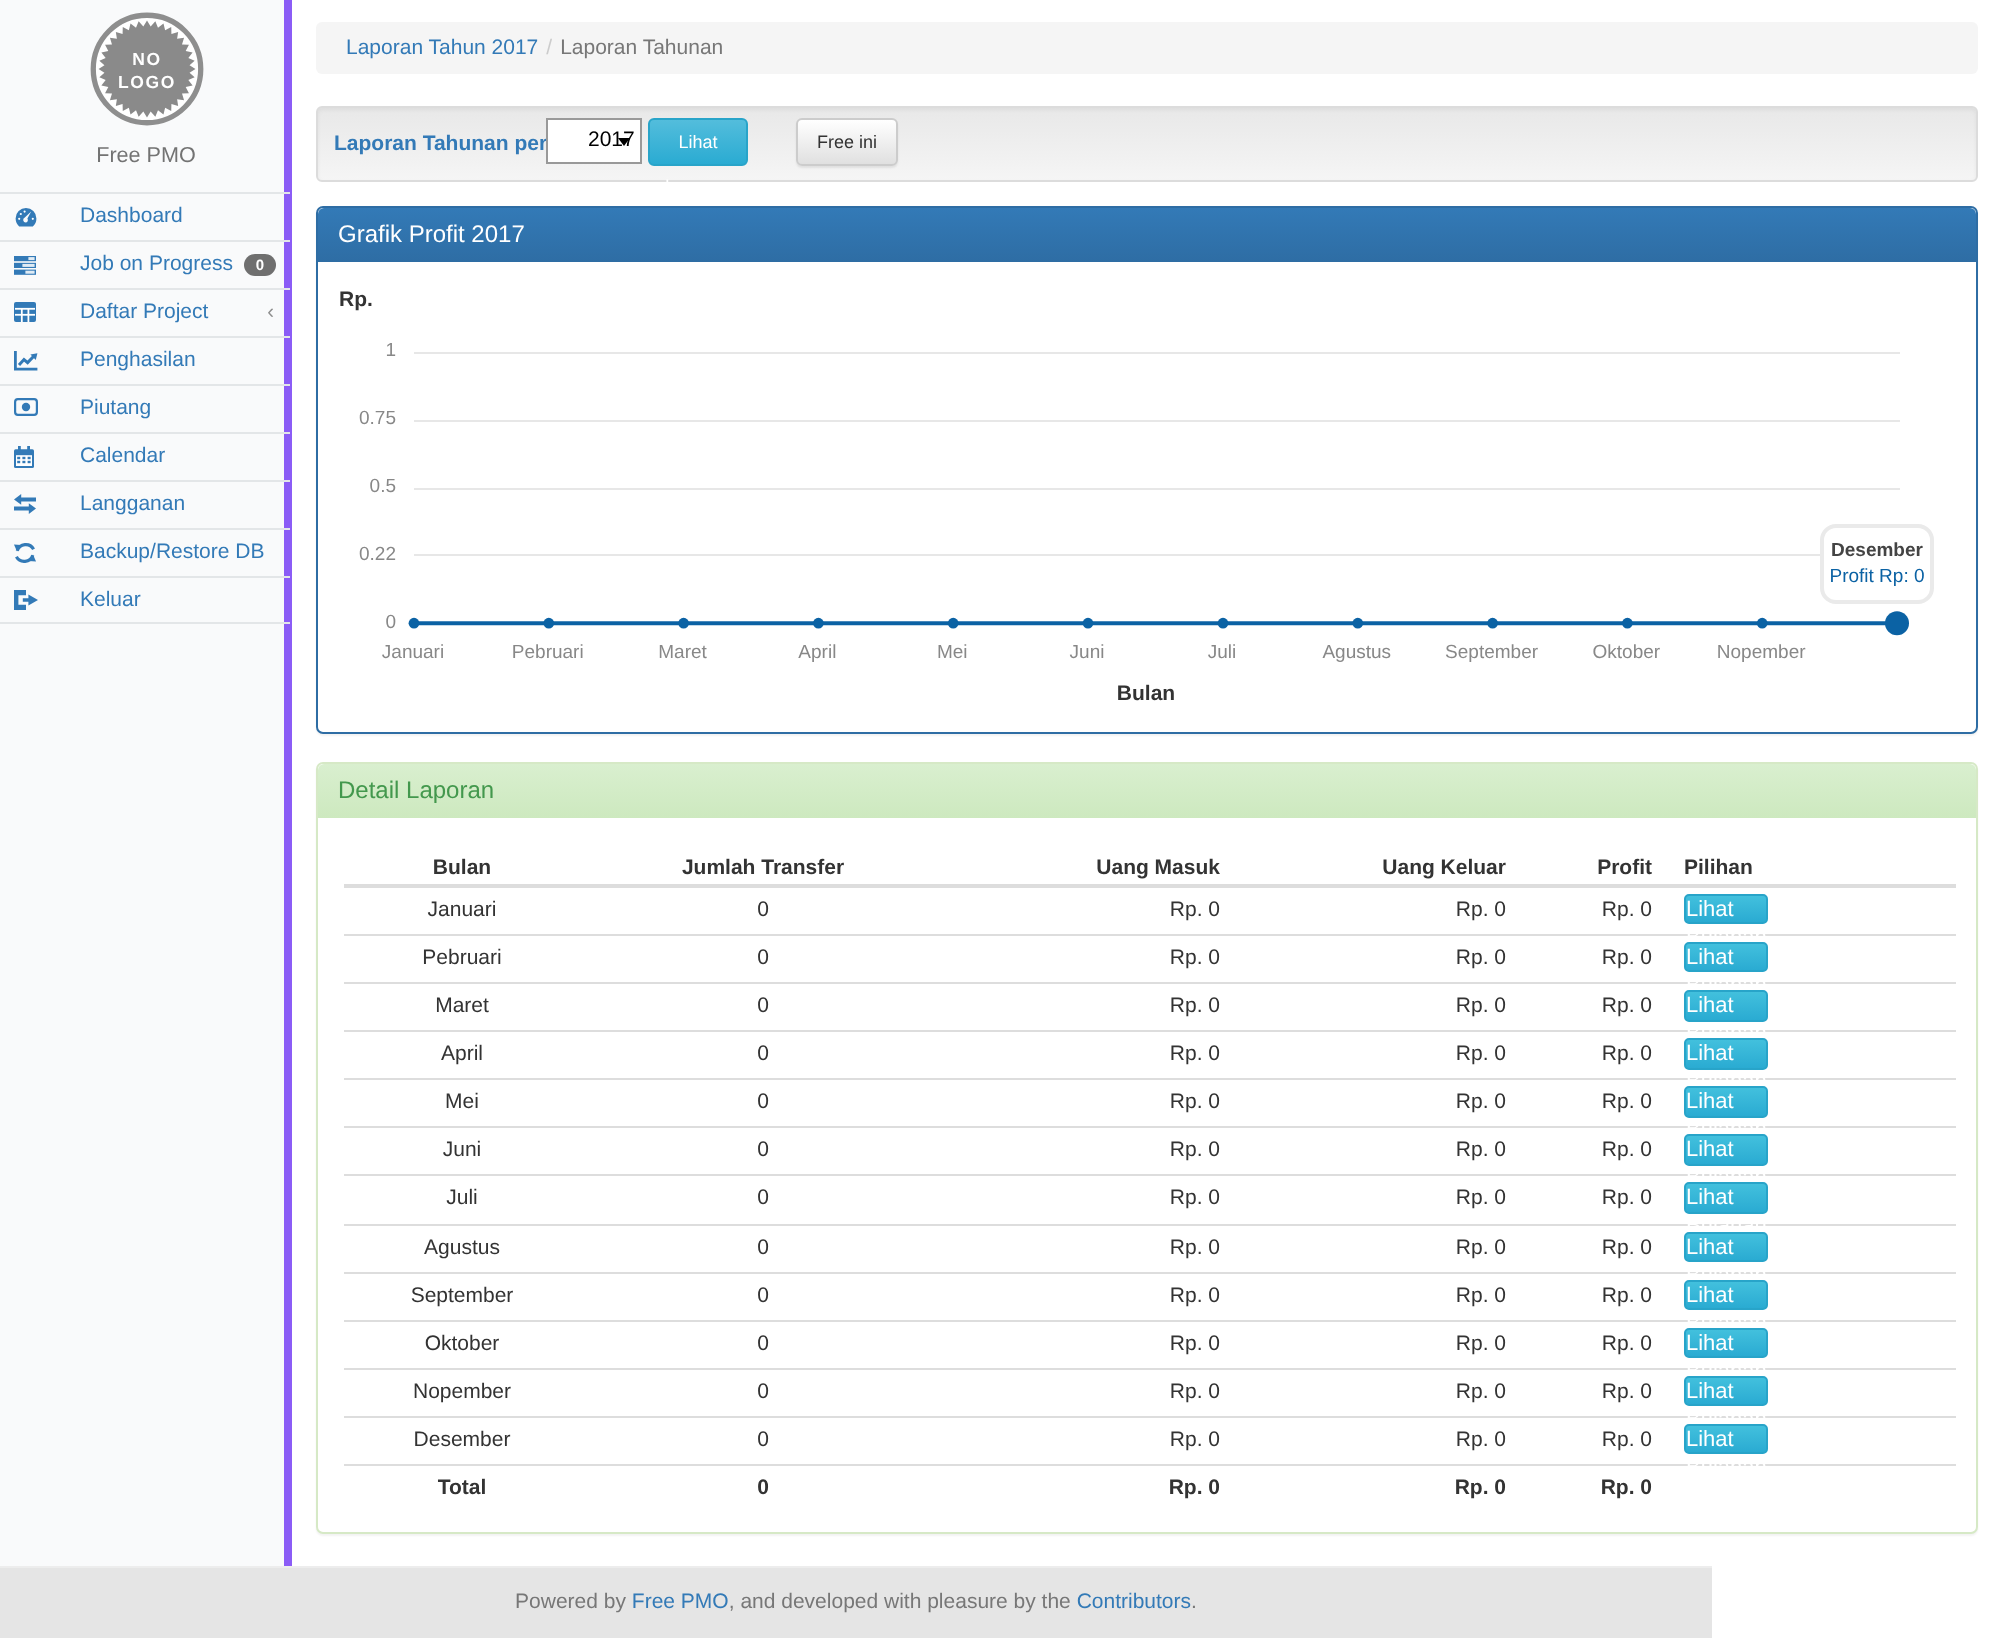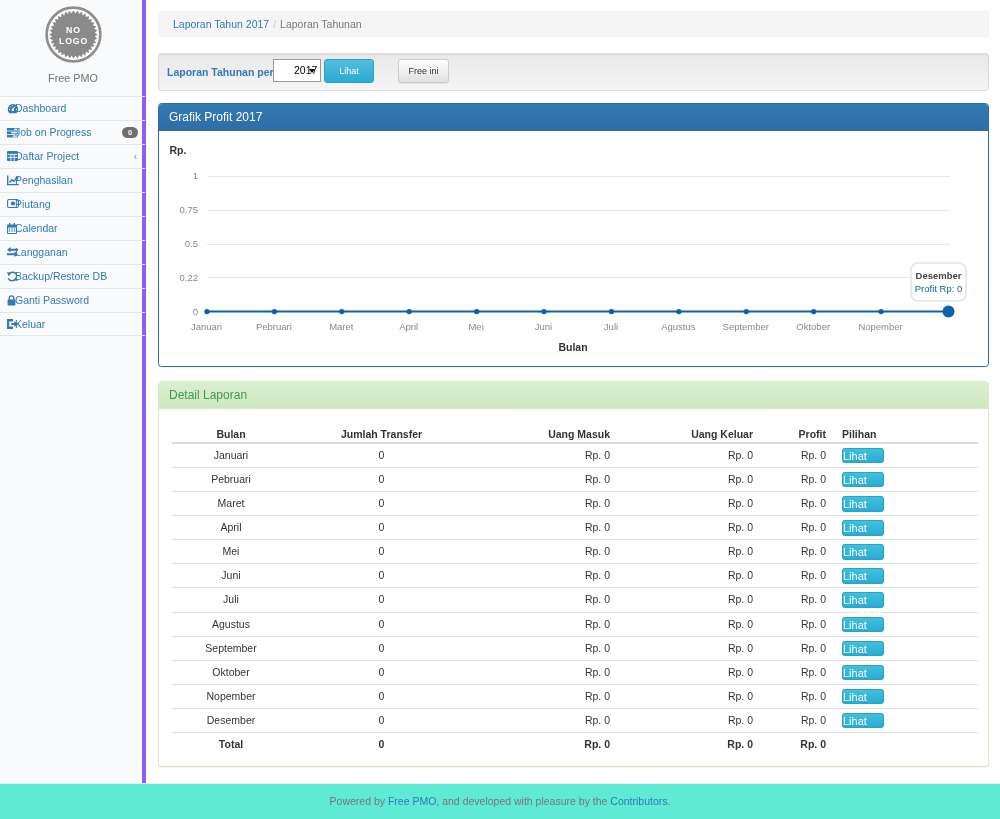--- a/index.html
+++ b/index.html
@@ -2,21 +2,21 @@
 <html><head><meta charset="utf-8">
 <style>
 * { margin:0; padding:0; box-sizing:border-box; }
 html,body { width:1000px; height:819px; background:#fff; font-family:"Liberation Sans", sans-serif; }
 body { position:relative; overflow:hidden; font-size:10.5px; color:#333; }
 .abs { position:absolute; }
 a { color:#337ab7; text-decoration:none; }
 
 #sidebar { left:0; top:0; width:146px; height:782.5px; background:#f9fafb; border-right:4px solid #8b5cf6; }
 .menu { position:absolute; left:0; top:96px; width:145px; }
-.menu .mi { position:relative; height:24.05px; border-top:1px solid #e3e6e8; line-height:23.1px; color:#337ab7; padding-left:15px; white-space:nowrap; }
+.menu .mi { position:relative; height:24.05px; border-top:1px solid #e3e6e8; line-height:23.1px; color:#337ab7; padding-left:40px; white-space:nowrap; }
 .menu .mi:last-child { border-bottom:1px solid #e3e6e8; }
 .mi svg { position:absolute; left:7px; top:50%; margin-top:-5.5px; }
 .badge0 { position:absolute; right:7px; top:50%; margin-top:-5.8px; width:16px; height:11.6px; background:#6f6f6f; border-radius:6px; color:#fff; font-size:7.5px; font-weight:bold; text-align:center; line-height:11.6px; }
 .chev { position:absolute; right:8px; top:0; color:#8e8e8e; }
 
 #crumb { left:158px; top:10.5px; width:831px; height:26.3px; background:#f5f5f5; border-radius:3px; line-height:26.3px; padding-left:15px; color:#777; }
 #crumb .sep { color:#ccc; padding:0 4px; }
 
 #well { left:158px; top:52.5px; width:831px; height:38px; border:1px solid #dcdcdc; border-radius:3px; background:linear-gradient(to bottom,#e8e8e8 0,#f5f5f5 100%); box-shadow:inset 0 1px 2px rgba(0,0,0,.05); }
 #well label { position:absolute; left:8px; top:0; height:36px; line-height:36px; font-weight:bold; color:#337ab7; }
@@ -40,21 +40,21 @@
 #tooltip .t1 { font-weight:bold; color:#444; font-size:9.5px; margin-top:5.5px; }
 #tooltip .t2 { color:#0b62a4; font-size:9.5px; margin-top:2.5px; }
 
 #tbl { position:absolute; left:172px; top:425.5px; width:806px; border-collapse:collapse; font-size:10.5px; color:#333; }
 #tbl th { font-weight:bold; border-bottom:2px solid #ddd; padding:2.2px 8px; }
 #tbl td { border-top:1px solid #ddd; padding:0 8px; height:23.1px; line-height:23.1px; }
 #tbl tr.first td { border-top:none; }
 #tbl .c { text-align:center; } #tbl .r { text-align:right; } #tbl .pil { text-align:left; padding-right:13px; }
 .btnxs { display:inline-block; vertical-align:middle; margin-top:-1px; width:42px; height:15.5px; line-height:14px; border-radius:2.5px; background:linear-gradient(to bottom,#42c0dd 0,#2aabd2 100%); border:1px solid #28a4c9; color:#fff; font-size:11px; }
 
-#footer { left:0; top:782.5px; width:1000px; height:36.5px; background:#5eead4; border-top:1px solid #ededed; text-align:center; color:#777; line-height:35px; }
+#footer { left:0; top:782.5px; width:856px; height:36.5px; background:#e5e5e5; border-top:1px solid #ededed; text-align:center; color:#777; line-height:35px; }
 </style></head><body>
 <div class="abs" id="sidebar">
 <svg class="abs" style="left:45px;top:6px;" width="57" height="57" viewBox="0 0 56 56">
 <circle cx="28" cy="28" r="26.4" fill="#fff" stroke="#8e8e8e" stroke-width="2.6"></circle>
 <polygon points="28.0,4.2 29.8,7.1 32.1,4.6 33.4,7.7 36.1,5.6 36.9,9.0 39.9,7.4 40.0,10.8 43.3,9.8 42.8,13.2 46.2,12.7 45.2,16.0 48.6,16.1 47.0,19.1 50.4,19.9 48.3,22.6 51.4,23.9 48.9,26.2 51.8,28.0 48.9,29.8 51.4,32.1 48.3,33.4 50.4,36.1 47.0,36.9 48.6,39.9 45.2,40.0 46.2,43.3 42.8,42.8 43.3,46.2 40.0,45.2 39.9,48.6 36.9,47.0 36.1,50.4 33.4,48.3 32.1,51.4 29.8,48.9 28.0,51.8 26.2,48.9 23.9,51.4 22.6,48.3 19.9,50.4 19.1,47.0 16.1,48.6 16.0,45.2 12.7,46.2 13.2,42.8 9.8,43.3 10.8,40.0 7.4,39.9 9.0,36.9 5.6,36.1 7.7,33.4 4.6,32.1 7.1,29.8 4.2,28.0 7.1,26.2 4.6,23.9 7.7,22.6 5.6,19.9 9.0,19.1 7.4,16.1 10.8,16.0 9.8,12.7 13.2,13.2 12.7,9.8 16.0,10.8 16.1,7.4 19.1,9.0 19.9,5.6 22.6,7.7 23.9,4.6 26.2,7.1" fill="#8a8a8a"></polygon>
 <text x="28" y="26.2" text-anchor="middle" fill="#fff" font-size="8.6" font-weight="bold" letter-spacing="0.8" font-family="Liberation Sans">NO</text>
 <text x="28" y="37.2" text-anchor="middle" fill="#fff" font-size="8.6" font-weight="bold" letter-spacing="0.8" font-family="Liberation Sans">LOGO</text>
 </svg>
 <div class="abs" style="left:0;top:72px;width:146px;text-align:center;color:#737373;font-size:10.8px;">Free PMO</div>
 <div class="menu">
@@ -116,24 +116,20 @@
           </g>
         </svg>Langganan</div>
 <div class="mi"><svg width="11" height="11" viewBox="0 0 11 11">
           <g fill="none" stroke="#337ab7" stroke-width="1.6">
             <path d="M9.8 3.6A4.5 4.5 0 0 0 1.6 4.4"></path>
             <path d="M1.2 7.4a4.5 4.5 0 0 0 8.2-.8"></path>
           </g>
           <path fill="#337ab7" d="M0 1.2 3.6 1.5 1.5 4.8z"></path>
           <path fill="#337ab7" d="M11 9.8 7.4 9.5 9.5 6.2z"></path>
         </svg>Backup/Restore DB</div>
-<div class="mi"><svg width="9" height="11" viewBox="0 0 9 11">
-          <path fill="none" stroke="#337ab7" stroke-width="1.3" d="M2.2 5V3.2a2.3 2.3 0 0 1 4.6 0V5"></path>
-          <rect fill="#337ab7" x="0.6" y="4.6" width="7.8" height="6" rx="0.9"></rect>
-        </svg>Ganti Password</div>
 <div class="mi"><svg width="12" height="10" viewBox="0 0 12 10">
           <path fill="#337ab7" d="M0 0h6v2.6H2.2v4.8H6V10H0z"></path>
           <path fill="#337ab7" d="M7.2 2.2 12 5 7.2 7.8V5.9H4.4V4.1h2.8z"></path>
         </svg>Keluar</div>
 </div>
   </div>
 <div class="abs" id="crumb"><a>Laporan Tahun 2017</a><span class="sep">/</span><span>Laporan Tahunan</span></div>
 <div class="abs" id="well">
 <label>Laporan Tahunan per</label>
 <div id="ysel">

